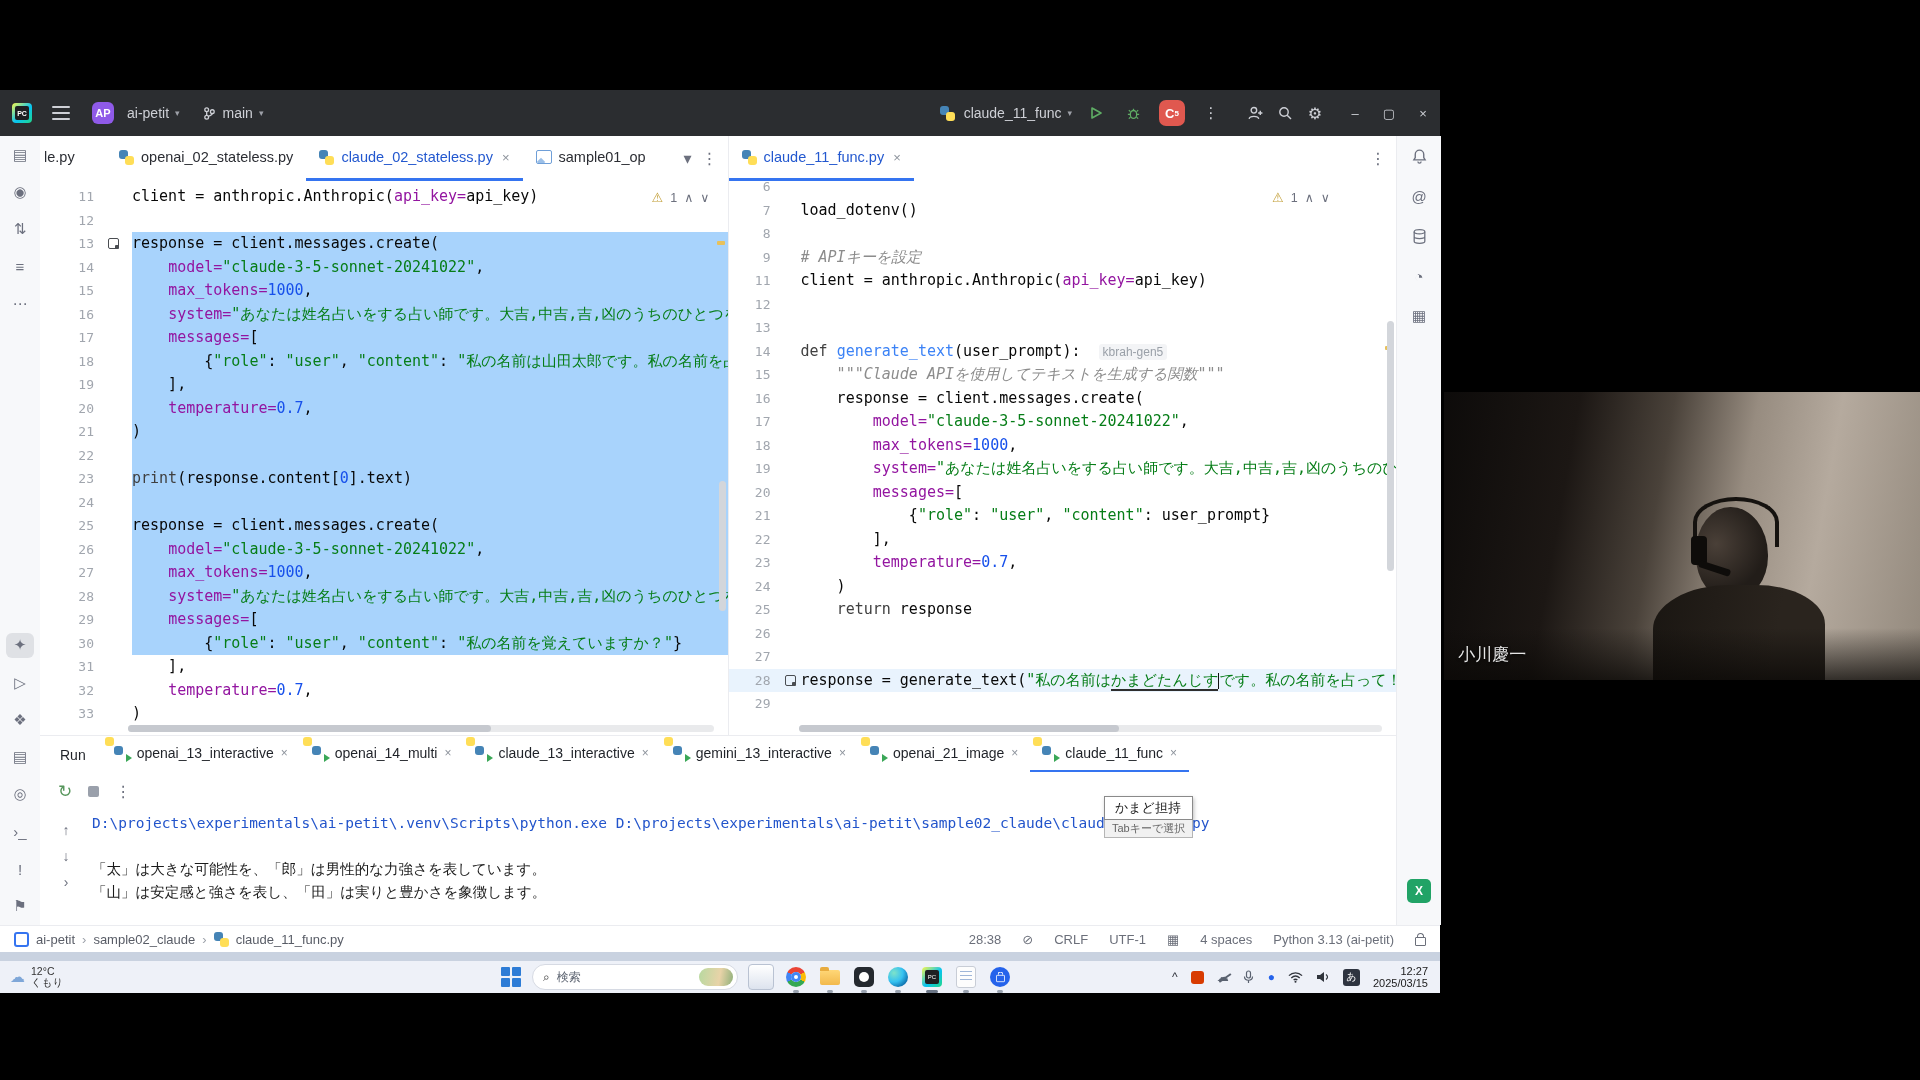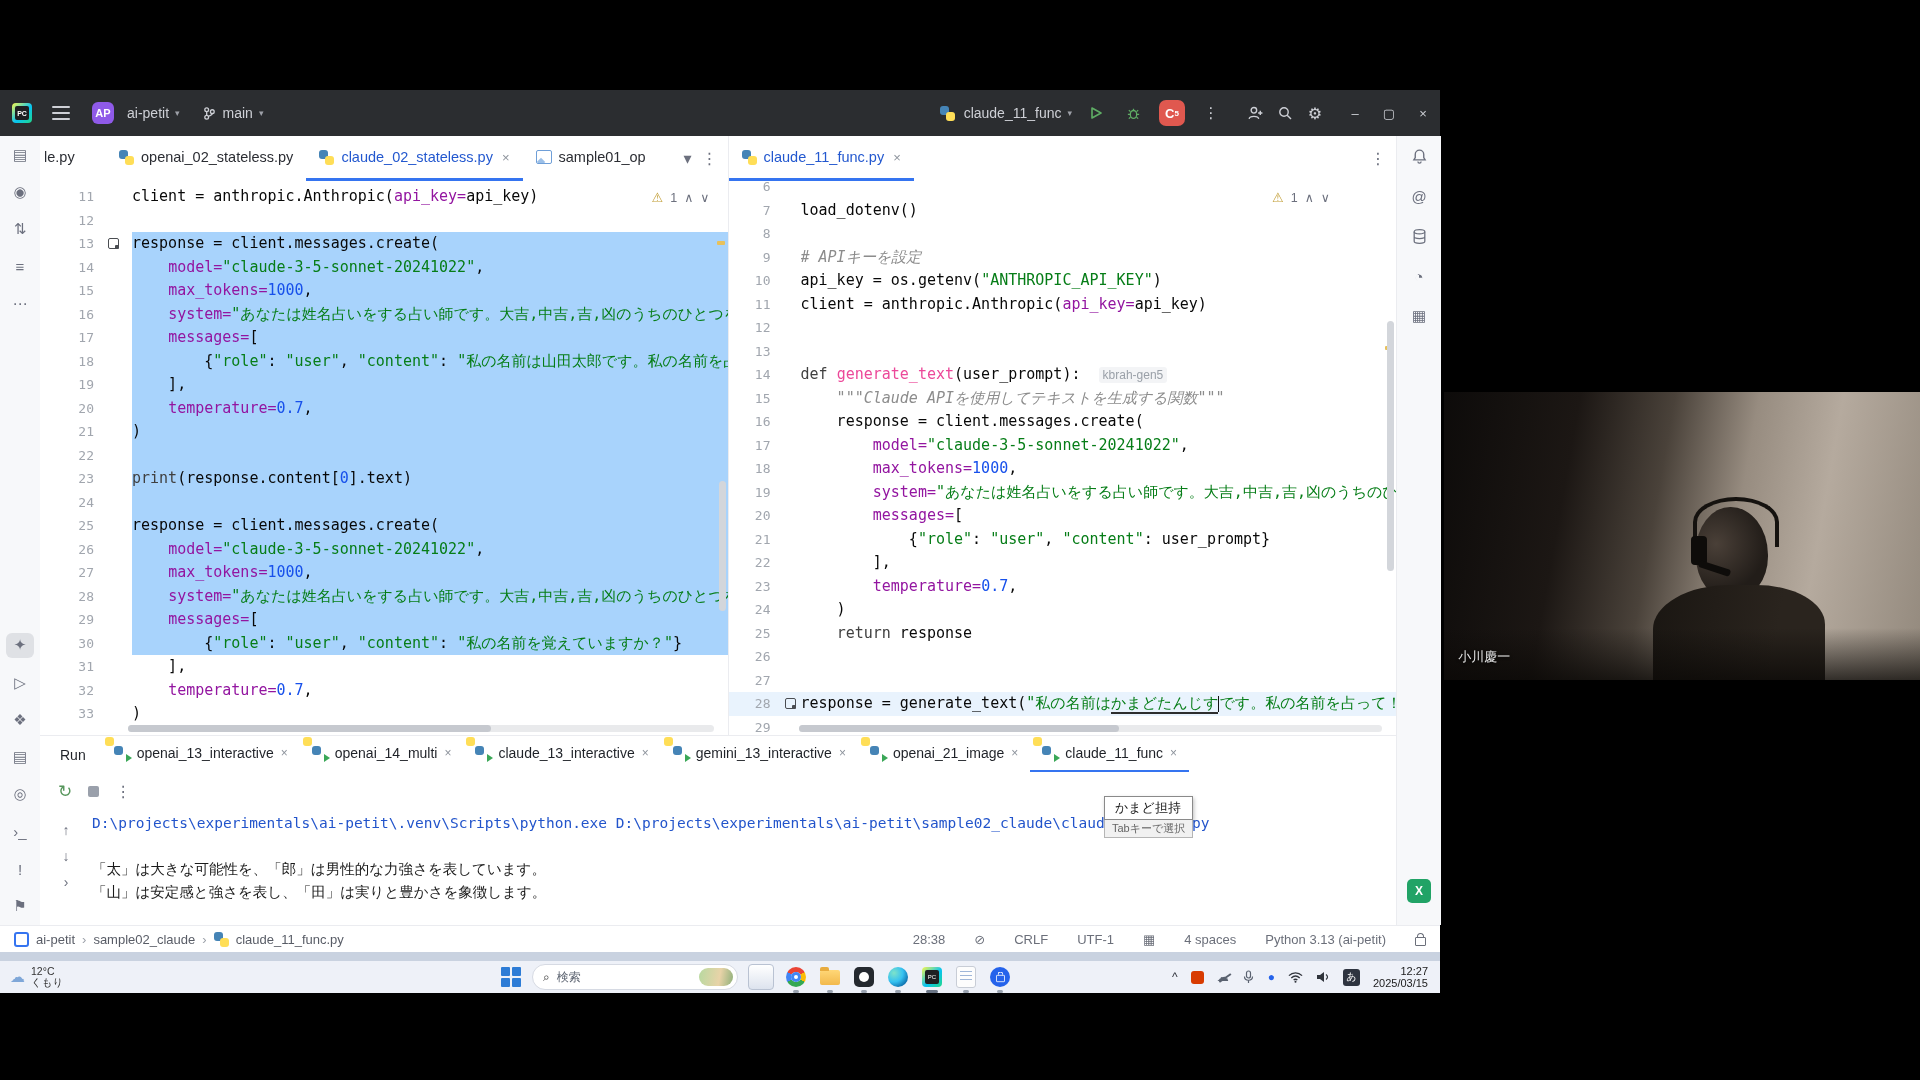--- a/index.html
+++ b/index.html
@@ -76,21 +76,21 @@
   .ed-left .gutter{width:54px;padding-right:6px;}
   .ed-right .gutter{width:42px;padding-right:6px;}
   .gico{flex:0 0 auto;position:relative;}
   .ed-left .gico{width:32px;}
   .ed-right .gico{width:24px;}
   .gico.ai::before{content:"";position:absolute;left:8px;top:6px;width:9px;height:9px;border:1.6px solid #4a4d52;border-radius:2px;}
   .gico.ai::after{content:"";position:absolute;left:15px;top:13px;width:4px;height:4px;background:#4a4d52;border-radius:1px;}
   .code{flex:1;white-space:pre;overflow:hidden;color:#080808;}
   .code-row.sel .code{background:#a8d3fc;}
   .code-row.cur{background:#e9f3fd;}
-  .tk-p{color:#080808;} .tk-kw{color:#404040;} .tk-fn{color:#ec4899;}
+  .tk-p{color:#080808;} .tk-kw{color:#404040;} .tk-fn{color:#3b82f6;}
   .tk-str{color:#067d17;} .tk-num{color:#1750eb;} .tk-prm{color:#9315a0;}
   .tk-com,.tk-doc{color:#8c8c8c;font-style:italic;}
   .tk-inlay{color:#9aa0a8;font-size:12px;font-family:"Liberation Sans",sans-serif;background:#f3f4f6;border-radius:3px;padding:1px 4px;}
   .tk-ime{color:#067d17;border-bottom:2px solid #2e2e2e;}
   .caret{display:inline-block;width:0;border-left:1.7px solid #111;height:1.05em;vertical-align:text-bottom;}
   .inspect{position:absolute;top:9px;display:flex;align-items:center;gap:7px;font-size:12.5px;color:#6c707e;
            font-family:"Liberation Sans",sans-serif;}
   .inspect .warn{color:#c29e36;font-size:13px;}
   .ed-left .inspect{right:18px;} .ed-right .inspect{right:66px;}
   .hscroll{position:absolute;bottom:3px;height:7px;border-radius:4px;background:#e9eaec;}
@@ -120,21 +120,21 @@
   .con-body{flex:1;overflow:hidden;padding-top:2px;}
   .con-line{font-family:"DejaVu Sans Mono","Liberation Mono",monospace;font-size:14.5px;line-height:23px;white-space:pre;color:#1b1b1b;}
   .con-line.path{color:#2254cb;}
 
   
   .statusbar{position:absolute;left:0;top:835px;width:1440px;height:27px;background:#fff;border-top:1px solid #ebecf0;
              display:flex;align-items:center;font-size:13px;color:#585c66;padding:0 14px;box-sizing:border-box;}
   .crumbs{display:flex;align-items:center;gap:7px;}
   .crumb-sep{color:#9ca1a9;}
   .proj-ico{width:11px;height:11px;border:2px solid #3574f0;border-radius:3px;}
-  .sb-right{margin-left:auto;display:flex;align-items:center;gap:29px;color:#6b6f7a;}
+  .sb-right{margin-left:auto;display:flex;align-items:center;gap:21px;color:#6b6f7a;}
   .mini-lock{width:9px;height:7px;border:1.4px solid #6b6f7a;border-radius:1px;position:relative;margin-top:4px;}
   .mini-lock::before{content:"";position:absolute;left:1px;top:-5px;width:5px;height:4px;border:1.4px solid #6b6f7a;border-bottom:none;border-radius:4px 4px 0 0;}
   .gap-strip{position:absolute;left:0;top:862px;width:1440px;height:9px;background:#c9d2e0;}
 
   
   .taskbar{position:absolute;left:0;top:871px;width:1440px;height:32px;background:#eef1f8;display:flex;align-items:center;}
   .weather{display:flex;align-items:center;gap:6px;padding-left:10px;width:120px;}
   .weather .cl{color:#7fa7d8;font-size:15px;}
   .weather .wtxt{display:flex;flex-direction:column;line-height:11px;font-size:10.5px;color:#333;}
   .tb-center{display:flex;align-items:center;gap:10px;margin-left:370px;}
@@ -172,21 +172,21 @@
 
   
   .webcam{position:absolute;left:1444px;top:392px;width:476px;height:288px;overflow:hidden;
           background:linear-gradient(100deg,#0d0b0a 0%,#1c1714 26%,#4a423a 44%,#978c80 60%,#b5aa9e 76%,#93897d 100%);}
   .cam-shade{position:absolute;left:0;bottom:0;width:100%;height:18%;background:linear-gradient(transparent,rgba(10,8,6,.75));}
   .person .head{position:absolute;left:53%;top:40%;width:15%;height:32%;background:radial-gradient(circle at 28% 40%,#4a4038,#221d19 65%);border-radius:48% 52% 46% 46%;}
   .person .band{position:absolute;left:52.4%;top:36.5%;width:16.4%;height:16%;border:4px solid #15120f;border-bottom:none;border-radius:50% 50% 0 0;}
   .person .cup{position:absolute;left:51.8%;top:50%;width:3.4%;height:10%;background:#0e0c0a;border-radius:4px;}
   .person .mic{position:absolute;left:53.4%;top:60%;width:7%;height:2.4%;background:#0e0c0a;border-radius:3px;transform:rotate(18deg);}
   .person .body{position:absolute;left:44%;top:67%;width:36%;height:34%;background:linear-gradient(100deg,#1a1612,#2a241e 70%);border-radius:45% 40% 0 0;}
-  .cam-name{position:absolute;left:3%;bottom:5%;color:#e6e6e6;font-size:13px;text-shadow:0 1px 3px rgba(0,0,0,.9);}
+  .cam-name{position:absolute;left:3%;bottom:5%;color:#e6e6e6;font-size:17px;text-shadow:0 1px 3px rgba(0,0,0,.9);}
 </style>
 </head>
 <body>
 
 <div class="stage">
   <div class="share">
 
     <div class="titlebar">
       <div class="tb-logo">
           <span>PC</span>
@@ -485,25 +485,20 @@
               <div class="gutter">8</div>
               <div class="gico"></div>
               <div class="code"></div>
             </div>
             <div class="code-row">
               <div class="gutter">9</div>
               <div class="gico"></div>
               <div class="code"><span class="tk-com"># APIキーを設定</span></div>
             </div>
             <div class="code-row">
-              <div class="gutter">10</div>
-              <div class="gico"></div>
-              <div class="code"><span class="tk-p">api_key = os.getenv(</span><span class="tk-str">"ANTHROPIC_API_KEY"</span><span class="tk-p">)</span></div>
-            </div>
-            <div class="code-row">
               <div class="gutter">11</div>
               <div class="gico"></div>
               <div class="code"><span class="tk-p">client = anthropic.Anthropic(</span><span class="tk-prm">api_key=</span><span class="tk-p">api_key)</span></div>
             </div>
             <div class="code-row">
               <div class="gutter">12</div>
               <div class="gico"></div>
               <div class="code"></div>
             </div>
             <div class="code-row">

